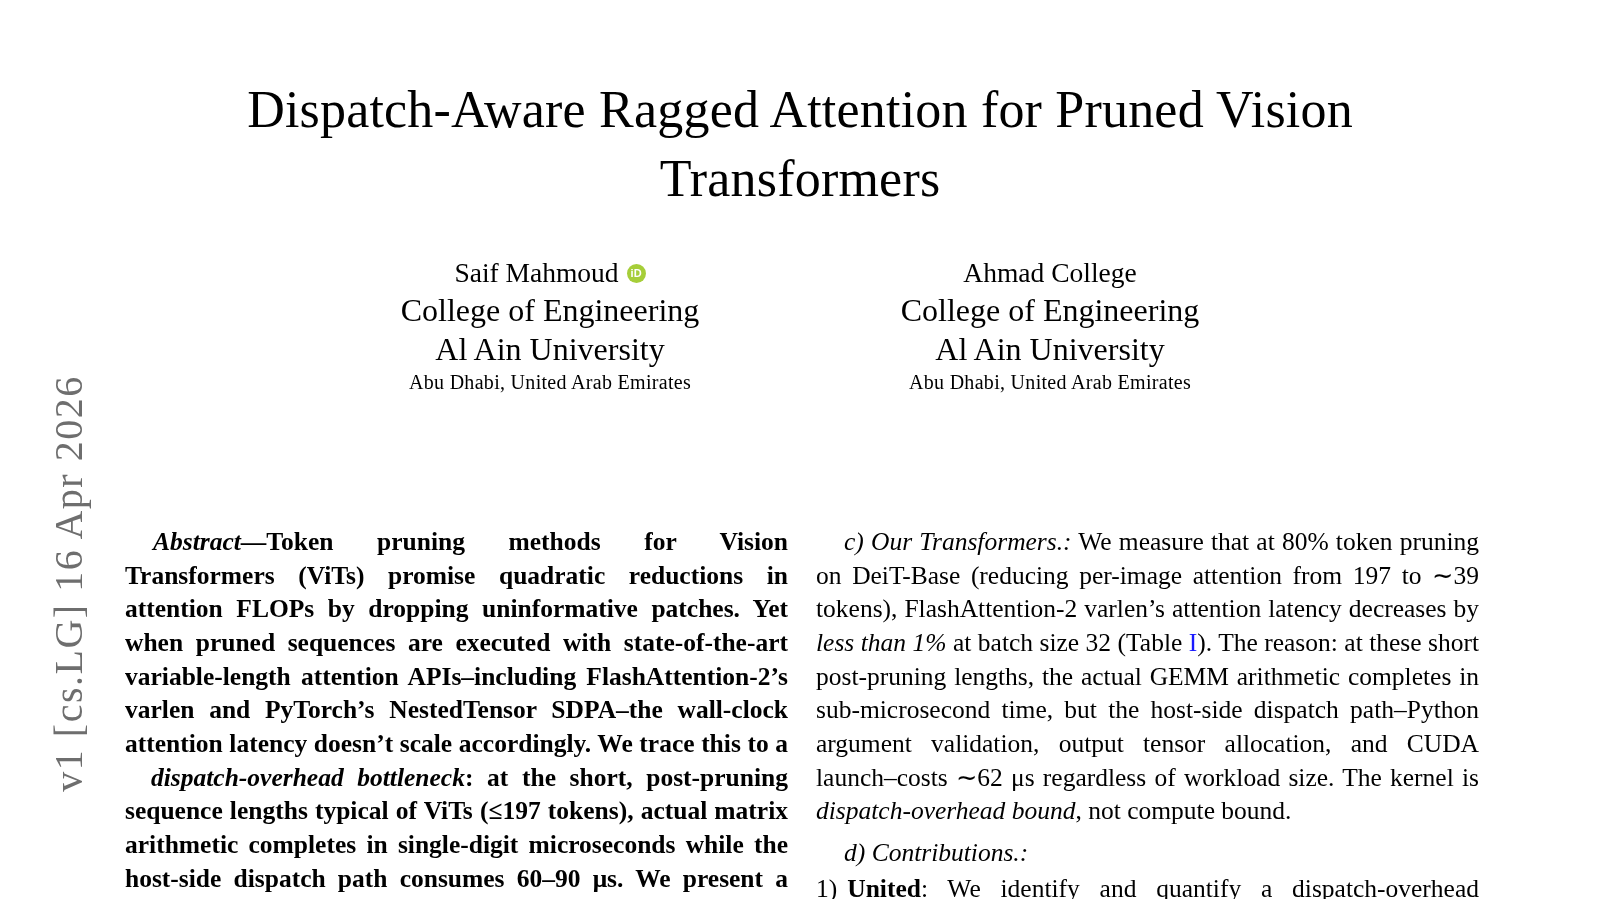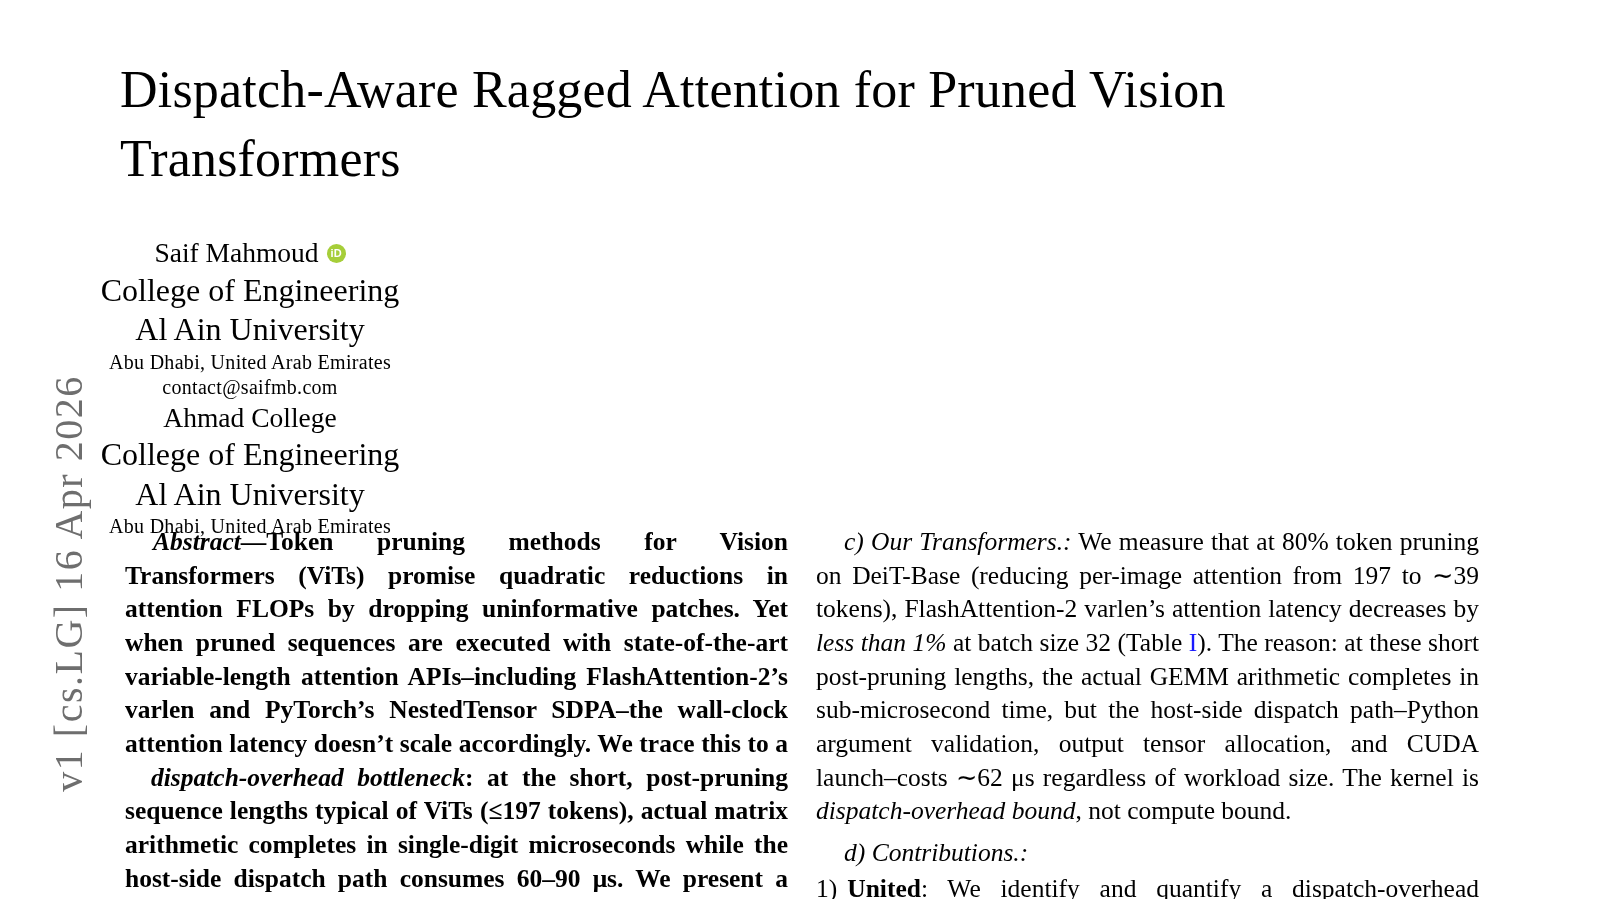--- a/index.html
+++ b/index.html
@@ -36,35 +36,35 @@
   .page {
     position: absolute;
     left: 0;
     top: 0;
     width: 1600px;
     height: 899px;
     padding: 0;
   }
 
   .title {
-    margin: 55px auto 0 auto;
+    margin: 75px auto 0 auto;
     width: 1360px;
+    text-align: center;
     font-size: 52px;
     line-height: 1.33;
     font-weight: normal;
     letter-spacing: 0.2px;
   }
 
   .authors {
     margin-top: 42px;
     width: 1600px;
     display: flex;
     justify-content: center;
     gap: 0px;
-    flex-direction: column;
   }
   .author-block {
     width: 500px;
     text-align: center;
     font-size: 27px;
     line-height: 1.17;
   }
   .author-block .name {
     font-size: 27.5px;
     display: inline-flex;
@@ -156,21 +156,20 @@
   <div class="authors">
 
     <div class="author-block">
       <div class="row name">
         <span>Saif Mahmoud</span>
           <span class="orcid"></span>
       </div>
       <div class="row affil">College of Engineering</div>
       <div class="row affil">Al Ain University</div>
       <div class="row loc">Abu Dhabi, United Arab Emirates</div>
-      <div class="row email">contact@saifmb.com</div>
     </div>
 
     <div class="author-block">
       <div class="row name">
         <span>Ahmad College</span>
       </div>
       <div class="row affil">College of Engineering</div>
       <div class="row affil">Al Ain University</div>
       <div class="row loc">Abu Dhabi, United Arab Emirates</div>
     </div>

